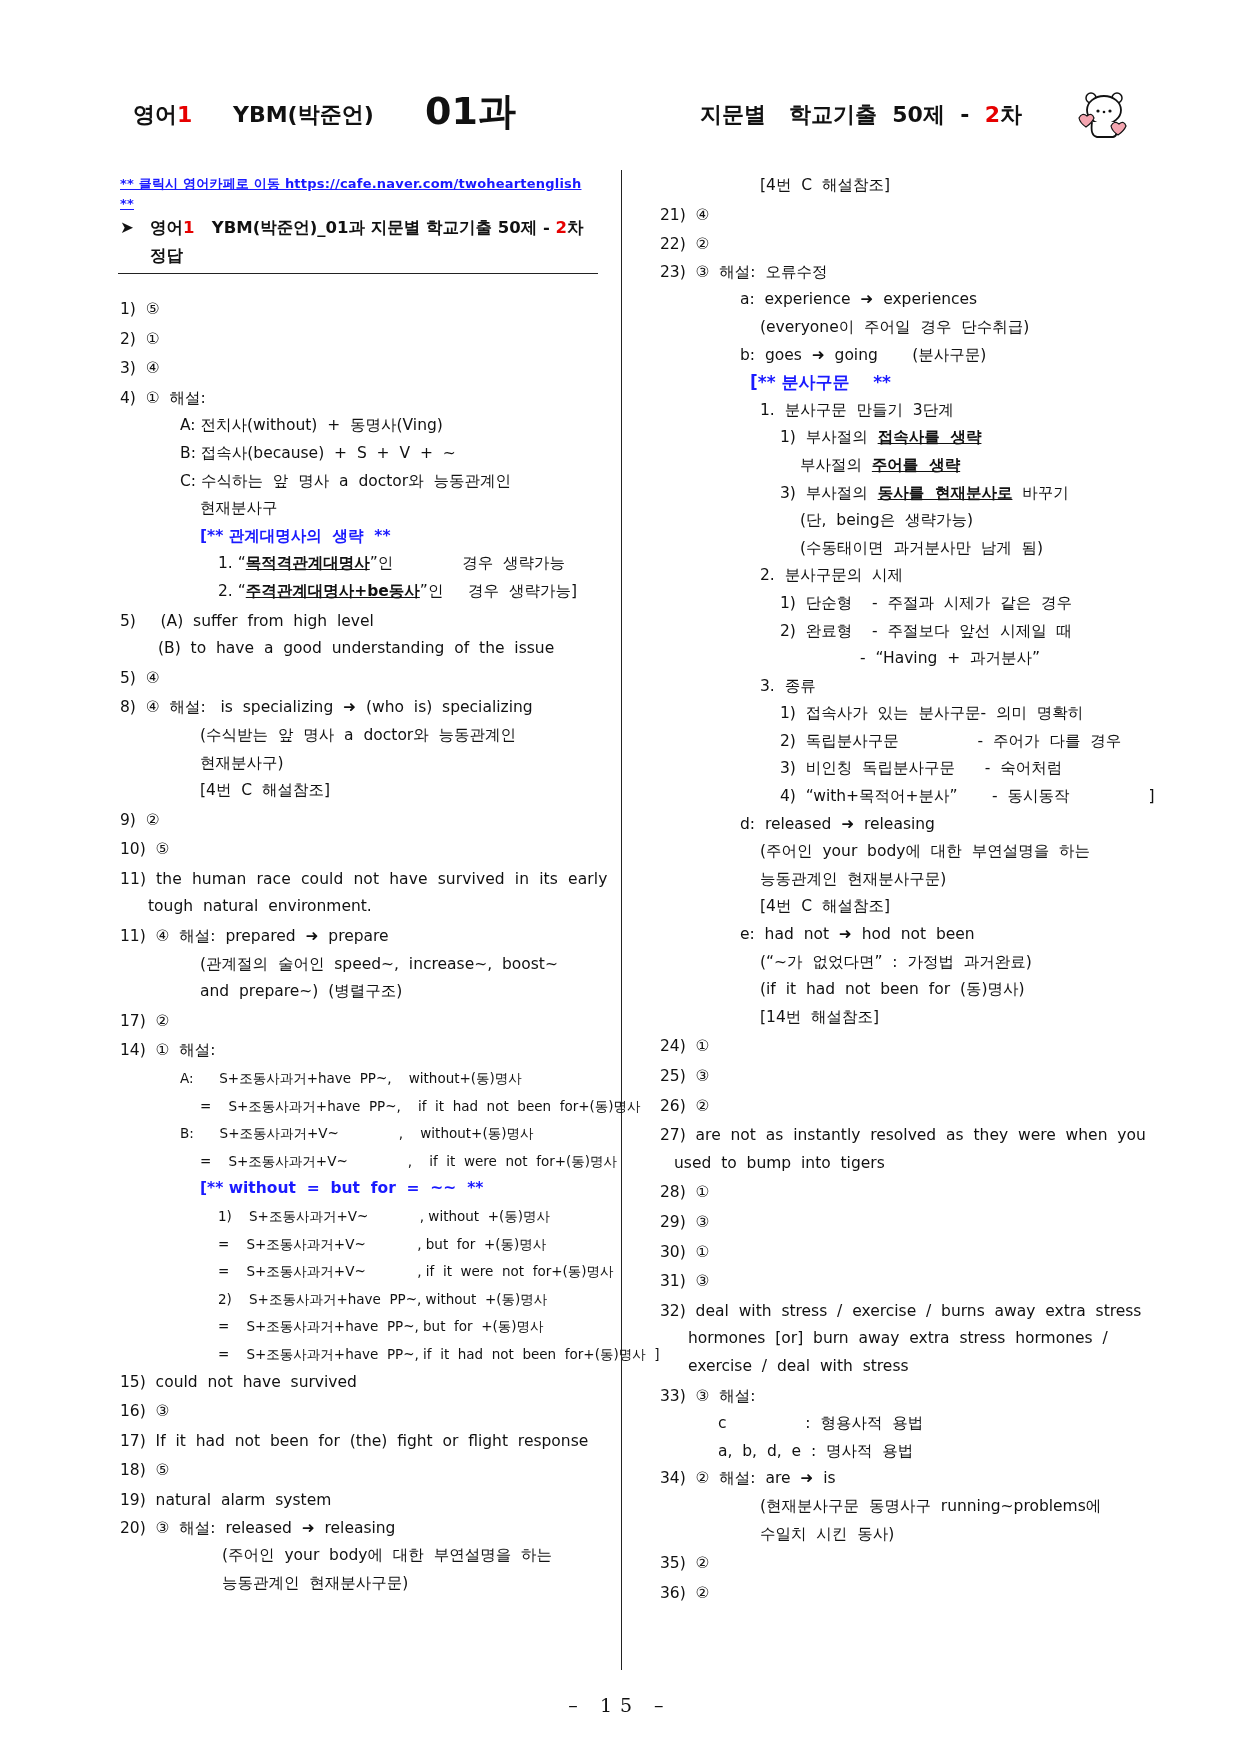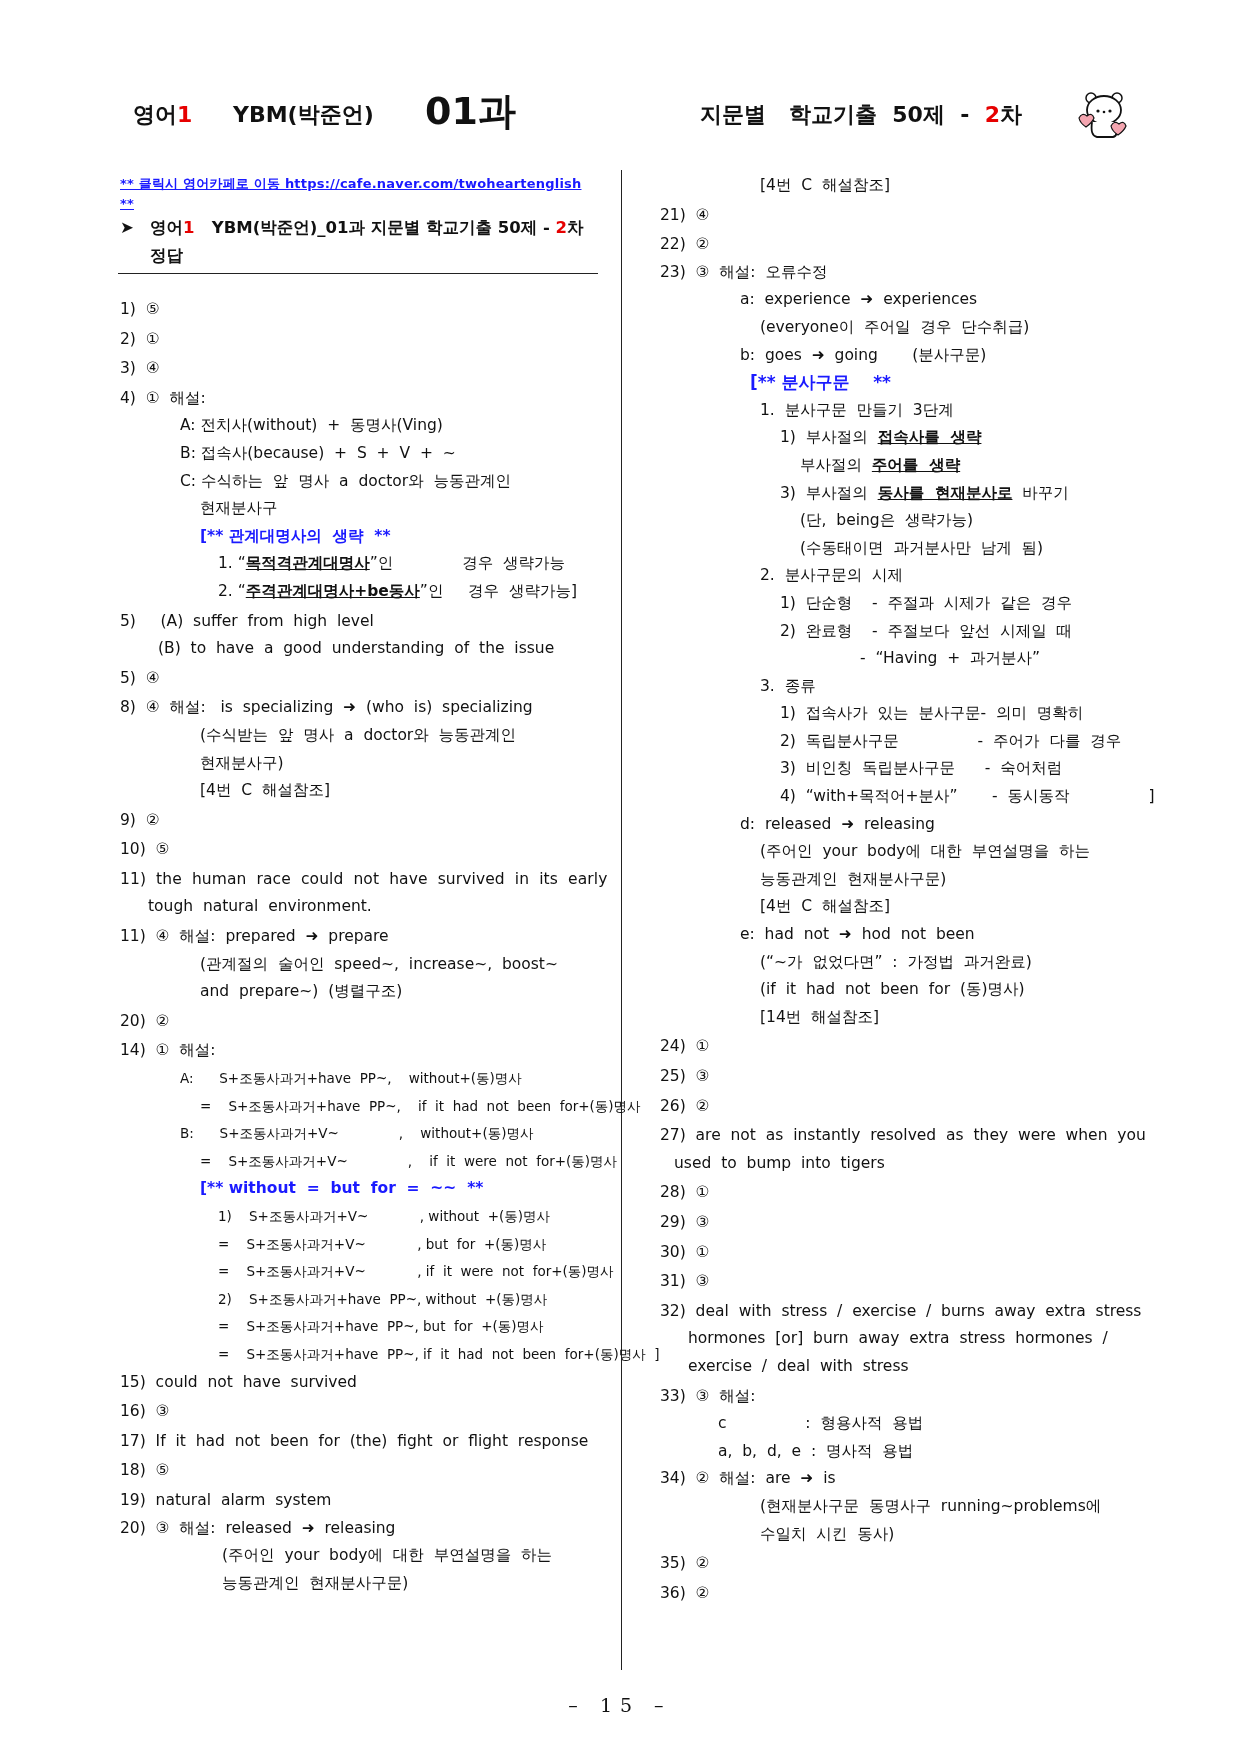--- a/index.html
+++ b/index.html
@@ -77,21 +77,21 @@
   <span class="ln" style="padding-left:80px">(수식받는  앞  명사  a  doctor와  능동관계인</span>
   <span class="ln" style="padding-left:80px">현재분사구)</span>
   <span class="ln" style="padding-left:80px">[4번  C  해설참조]</span>
   <span class="ln gap">9)  ②</span>
   <span class="ln gap">10)  ⑤</span>
   <span class="ln gap" style="white-space:pre;letter-spacing:0.1px">11)  the  human  race  could  not  have  survived  in  its  early</span>
   <span class="ln" style="padding-left:28px">tough  natural  environment.</span>
   <span class="ln gap">11)  ④  해설:  prepared  ➜  prepare</span>
   <span class="ln" style="padding-left:80px">(관계절의  술어인  speed~,  increase~,  boost~</span>
   <span class="ln" style="padding-left:80px">and  prepare~)  (병렬구조)</span>
-  <span class="ln gap">20)  ②</span>
+  <span class="ln gap">17)  ②</span>
   <span class="ln gap">14)  ①  해설:</span>
   <span class="ln small" style="padding-left:60px">A:      S+조동사과거+have  PP~,    without+(동)명사</span>
   <span class="ln small" style="padding-left:80px">=    S+조동사과거+have  PP~,    if  it  had  not  been  for+(동)명사</span>
   <span class="ln small" style="padding-left:60px">B:      S+조동사과거+V~              ,    without+(동)명사</span>
   <span class="ln small" style="padding-left:80px">=    S+조동사과거+V~              ,    if  it  were  not  for+(동)명사</span>
   <span class="ln tblue" style="padding-left:80px">[** without  =  but  for  =  ~~  **</span>
   <span class="ln small" style="padding-left:98px">1)    S+조동사과거+V~            , without  +(동)명사</span>
   <span class="ln small" style="padding-left:98px">=    S+조동사과거+V~            , but  for  +(동)명사</span>
   <span class="ln small" style="padding-left:98px">=    S+조동사과거+V~            , if  it  were  not  for+(동)명사</span>
   <span class="ln small" style="padding-left:98px">2)    S+조동사과거+have  PP~, without  +(동)명사</span>

